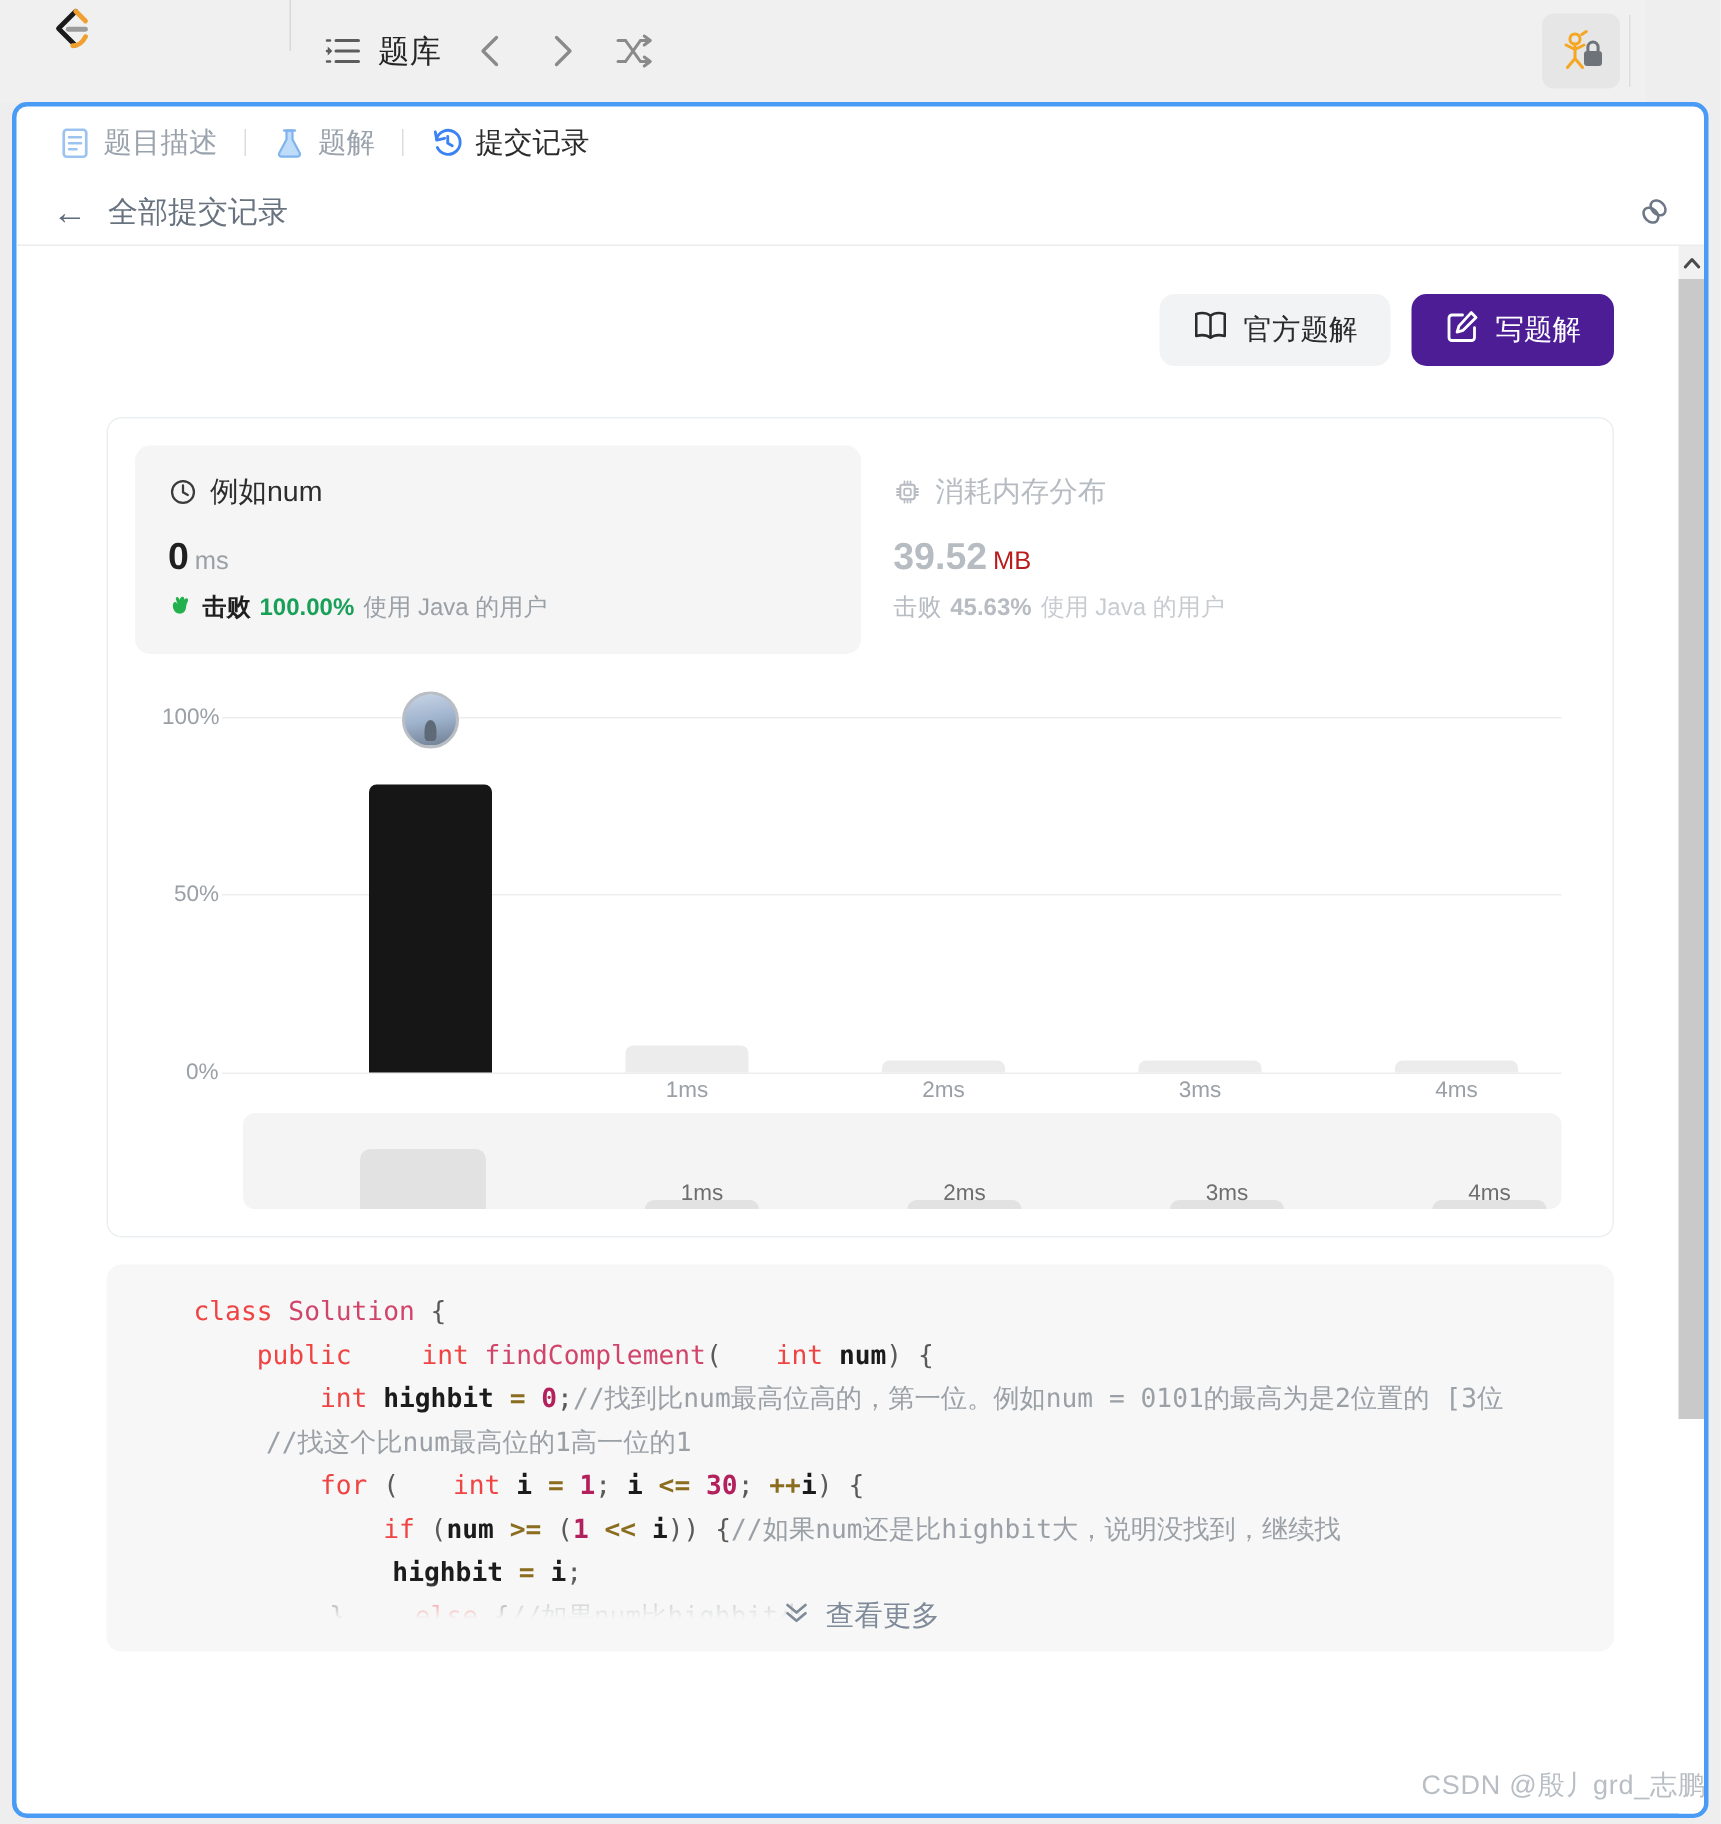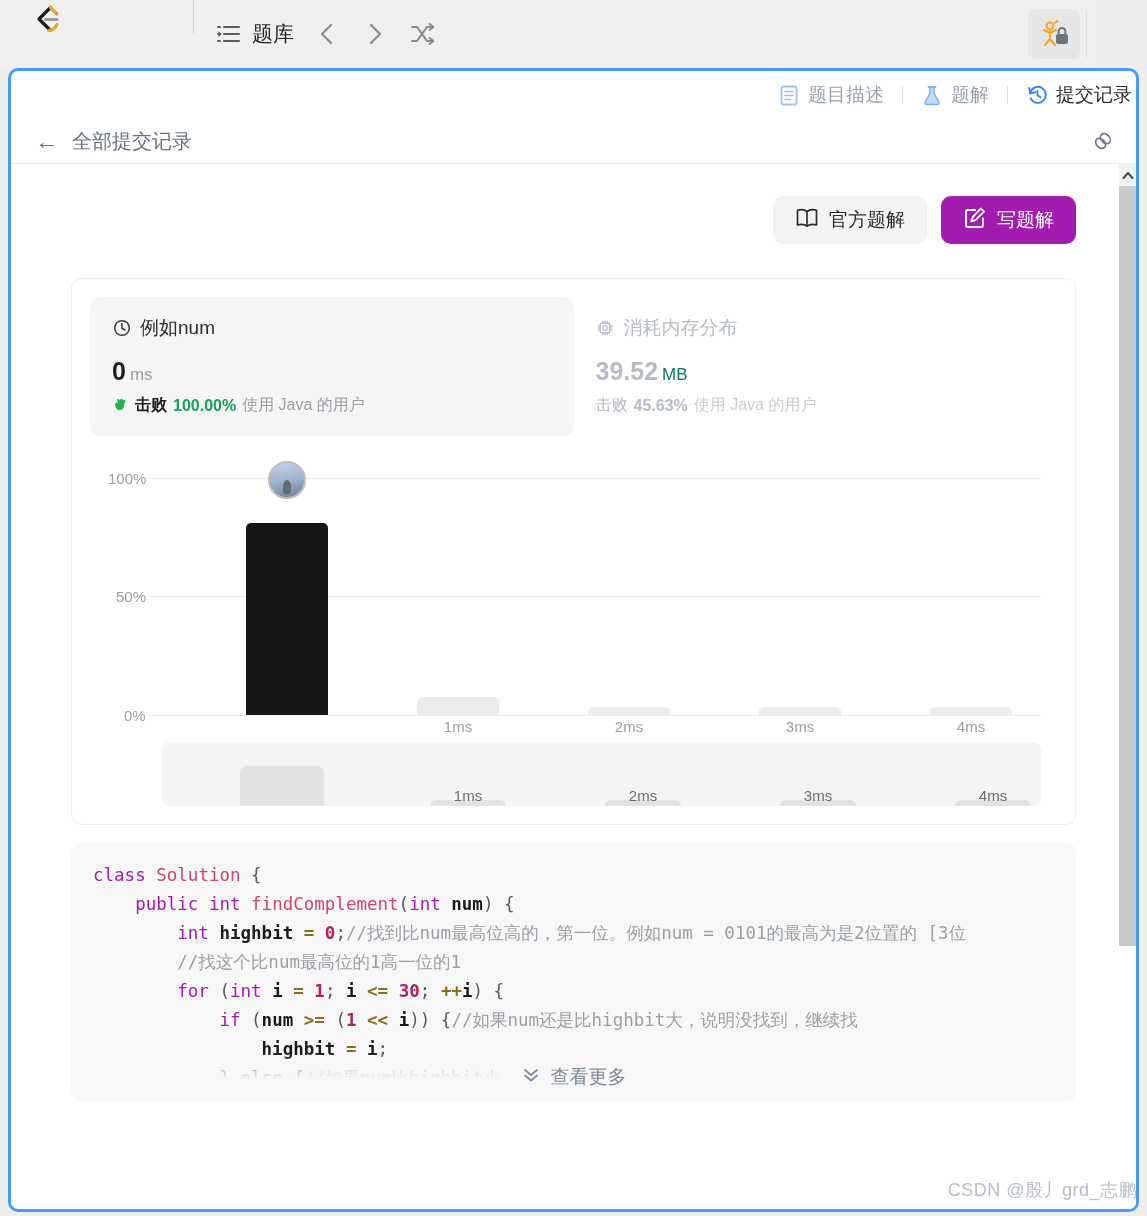--- a/index.html
+++ b/index.html
@@ -38,21 +38,20 @@
     background: #ffffff;
     border: 3px solid #4a9bf5;
     border-radius: 10px;
     overflow: hidden;
   }
 
   
   .tabstrip {
     height: 48px; display: flex; align-items: center; padding-left: 24px; gap: 0px;
     border-bottom: none;
-    justify-content: flex-end;
   }
   .tab { display: flex; align-items: center; gap: 8px; cursor: pointer; padding: 0 4px; }
   .tab-label { font-size: 19px; color: #9aa3ad; }
   .tab.active .tab-label { color: #2b2b2b; }
   .tab-sep { width: 1px; height: 18px; background: #dcdcdc; margin: 0 14px; }
   .tab-ico { width: 22px; height: 22px; display: flex; align-items: center; justify-content: center; }
 
   
   .backrow {
     height: 45px; display: flex; align-items: center; padding: 0 18px 0 24px;
@@ -90,21 +89,21 @@
   .btn-row { display: flex; align-items: center; gap: 14px; padding-top: 4px; }
   .btn {
     display: flex; align-items: center; gap: 10px; border: none; cursor: pointer;
     font-family: inherit;
   }
   .btn-ghost {
     background: #f2f3f4; color: #2b2b2b; border-radius: 10px;
     height: 48px; padding: 0 22px; font-size: 19px;
   }
   .btn-primary {
-    background: #a21caf; color: #ffffff; border-radius: 10px;
+    background: #4c1d95; color: #ffffff; border-radius: 10px;
     height: 48px; padding: 0 22px; font-size: 19px;
   }
 
   
   .chart-card {
     margin-top: 34px; border: 1px solid #eceff1; border-radius: 10px;
     padding: 18px; background: #fff;
   }
   .stats-grid { display: flex; gap: 0px; }
   .stat {
@@ -112,21 +111,21 @@
   }
   .stat.selected { background: #f5f5f5; }
   .stat-head { display: flex; align-items: center; gap: 9px; }
   .stat-title { font-size: 19px; color: #2d2d2d; }
   .stat.dim .stat-title { color: #b7bcc2; }
   .stat-ico { width: 19px; height: 19px; display:flex; align-items:center; justify-content:center; color:#3b3b3b; }
   .stat.dim .stat-ico { color: #b7bcc2; }
   .stat-value { margin-top: 16px; font-size: 25px; font-weight: bold; color: #1f1f1f; }
   .stat.dim .stat-value { color: #b7bcc2; }
   .stat-unit { font-size: 17px; font-weight: normal; color: #9aa0a6; margin-left: 4px; }
-  .stat.dim .stat-unit { color: #0f766e; }
+  .stat.dim .stat-unit { color: #b91c1c; }
   .stat-beat { margin-top: 9px; font-size: 16px; color: #9aa0a6; display: flex; align-items: center; gap: 6px; }
   .beat-word { color: #1f1f1f; font-weight: bold; }
   .stat.dim .beat-word { color: #b7bcc2; font-weight: normal; }
   .beat-pct { color: #18a058; font-weight: bold; }
   .stat.dim .beat-pct { color: #b7bcc2; font-weight: bold; }
   .stat.dim .stat-beat { color: #c8ccd0; }
   .hand { font-size: 15px; }
 
   
   .plot { position: relative; height: 280px; margin: 20px 0 0 0; }
@@ -164,21 +163,21 @@
   .codebox {
     margin-top: 18px; background: #f7f7f7; border-radius: 10px;
     padding: 18px 0 0 0; position: relative; overflow: hidden;
     height: 258px;
   }
   pre.code {
     font-family: "DejaVu Sans Mono", "Liberation Mono", monospace;
     font-size: 17.5px; line-height: 29px; color: #3b4252;
     padding: 0 18px 0 22px; white-space: pre; overflow: hidden;
   }
-  .k  { color: #a21caf; }          
+  .k  { color: #ef4444; margin-left: 36px; }          
   .ty { color: #d1456b; text-align: right; }          
   .nm { color: #1b1b1b; font-weight: bold; } 
   .num{ color: #b3215c; font-weight: bold; }
   .op { color: #8a6d1f; font-weight: bold; }
   .cm { color: #9aa0a6; }
   .pn { color: #5a5a5a; }
 
   .more-row {
     position: absolute; left: 0; right: 0; bottom: 0; height: 48px;
     display: flex; align-items: center; justify-content: center; gap: 10px;

